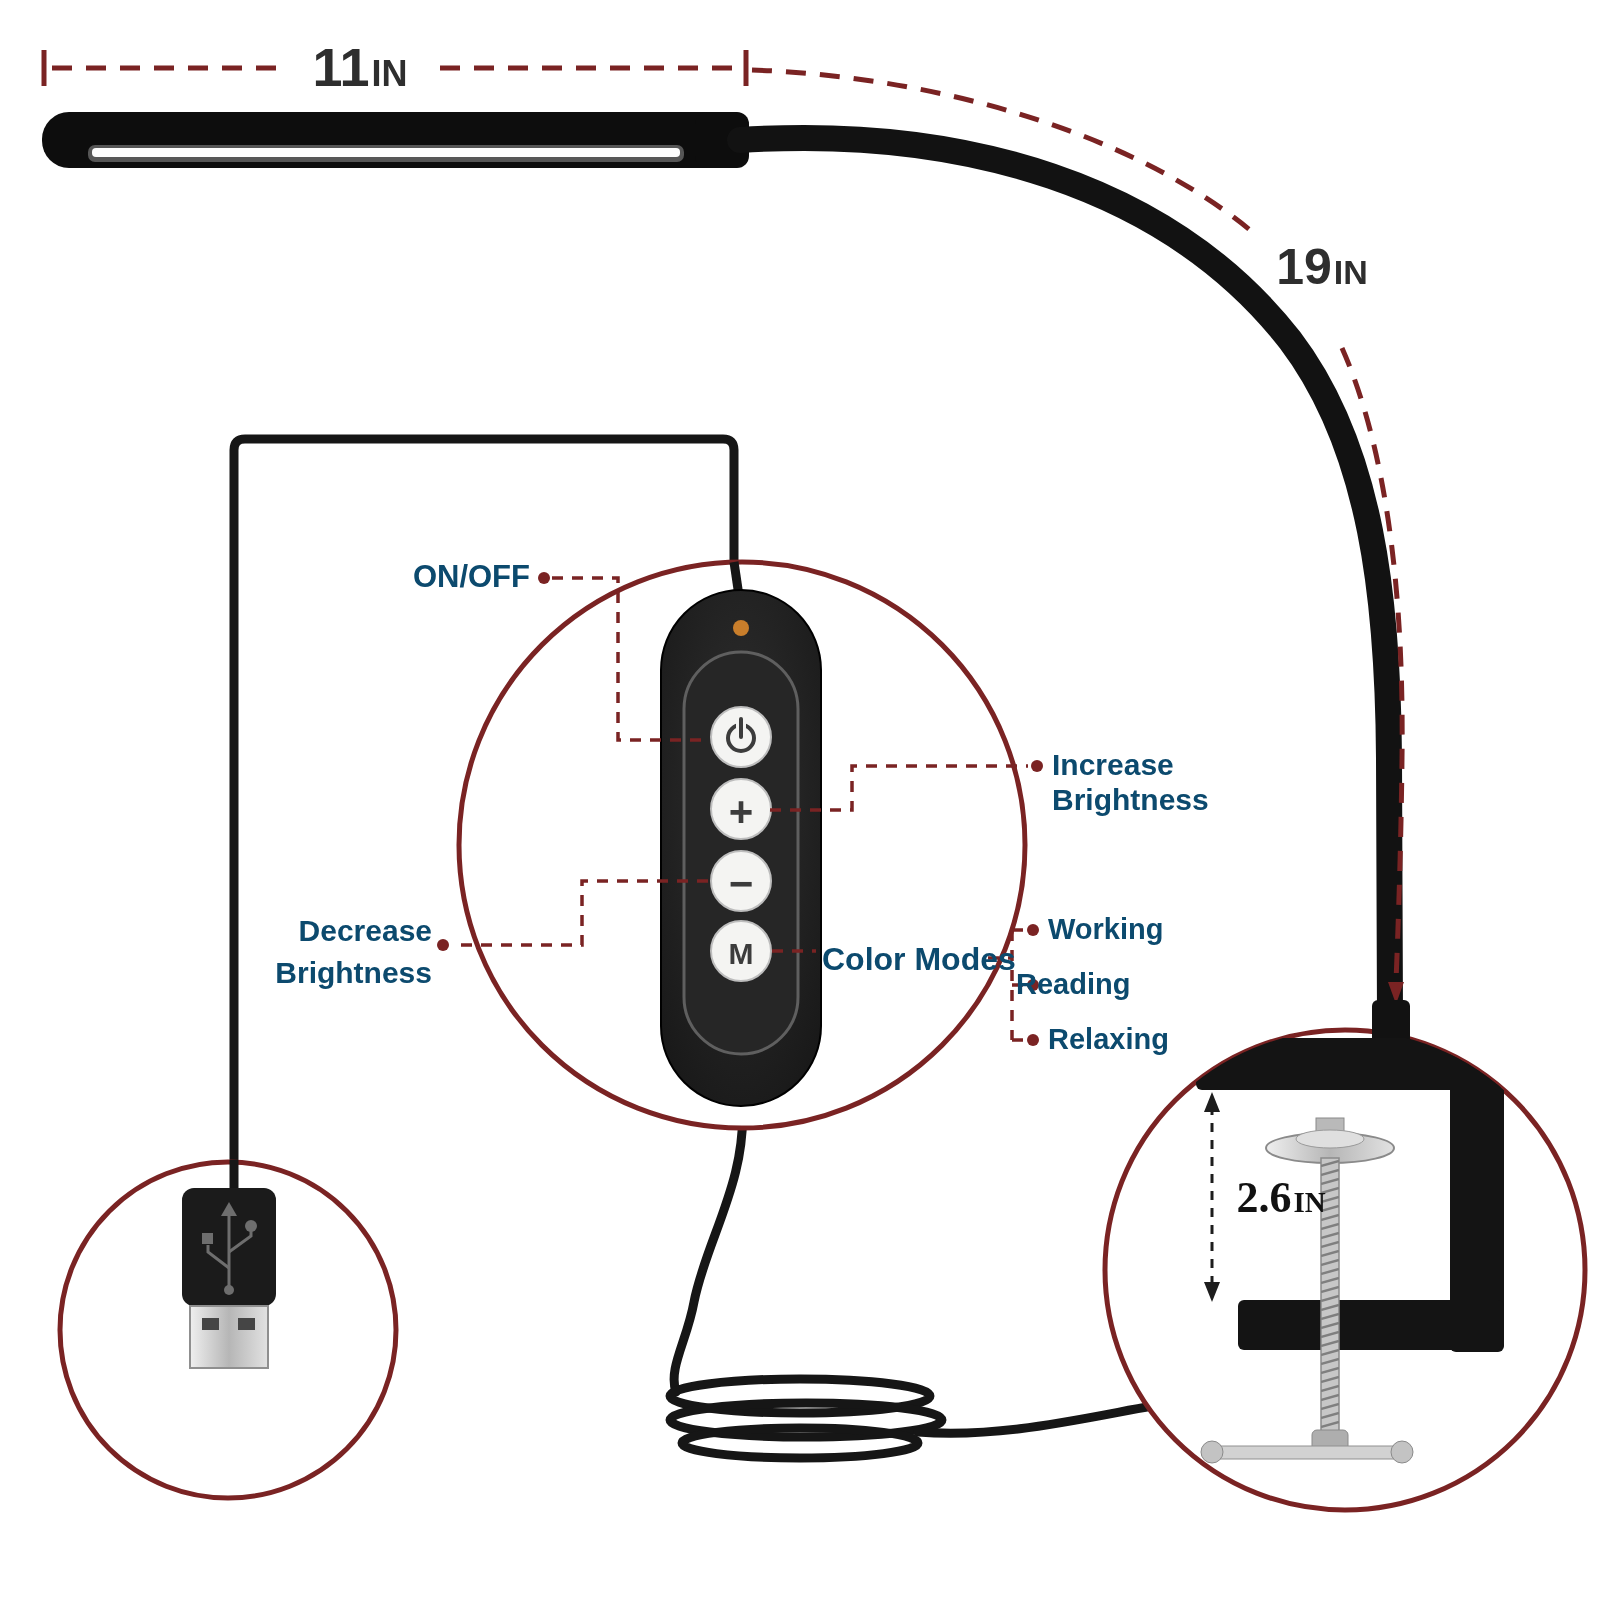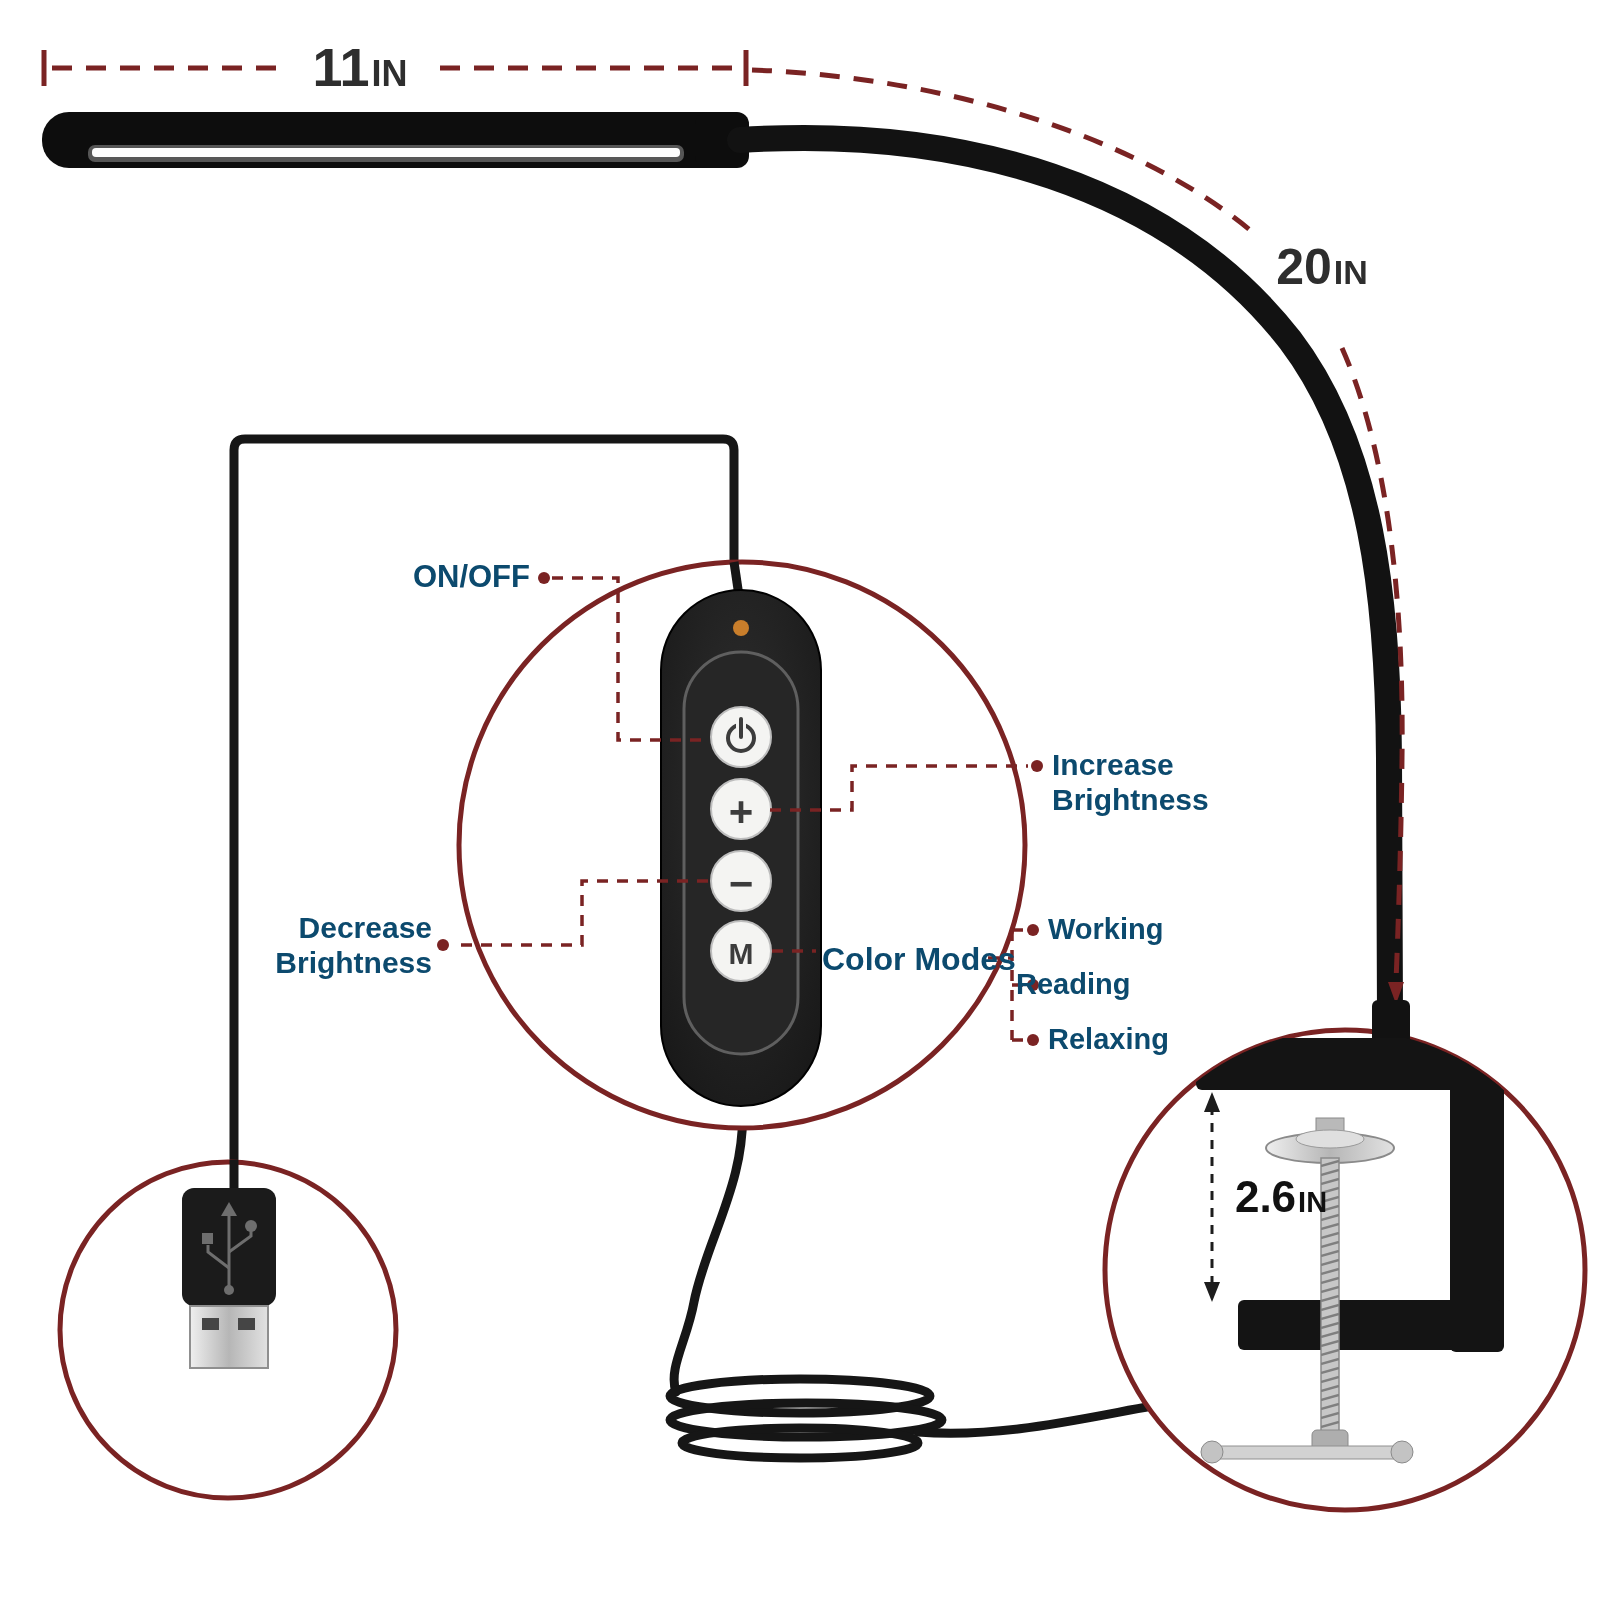--- a/index.html
+++ b/index.html
@@ -10,29 +10,29 @@
   .lbl.right{text-align:right;}
   .lbl.center{text-align:center;}
   .dim{position:absolute;display:flex;align-items:baseline;justify-content:center;gap:2px;color:#2e2e2e;}
   .dim .val{font-weight:700;}
   .dim .unit{font-weight:700;}
   #dim-head .val{font-size:54px;} #dim-head .unit{font-size:36px;}
   #dim-neck .val{font-size:50px;} #dim-neck .unit{font-size:34px;}
   #dim-clamp{color:#111;} #dim-clamp .val{font-size:44px;} #dim-clamp .unit{font-size:29px;}
   #label-onoff{left:330px;top:559px;width:200px;font-size:31px;}
   #label-increase{left:1052px;top:747px;font-size:30px;line-height:35px;}
-  #label-decrease{left:222px;top:910px;width:210px;font-size:30px;line-height:35px;}
+  #label-decrease{left:222px;top:910px;width:210px;font-size:30px;line-height:42px;}
   #label-colormodes{left:822px;top:941px;font-size:32px;}
   #label-mode-0{left:1048px;top:913px;font-size:29px;}
   #label-mode-1{left:992px;top:968px;font-size:29px;margin-left:24px;}
   #label-mode-2{left:1048px;top:1023px;font-size:29px;}
   #label-usb{left:70px;top:1372px;width:320px;font-size:38px;}
   #dim-head{left:250px;top:36px;width:220px;}
   #dim-neck{left:1222px;top:238px;width:200px;}
-  #dim-clamp{left:1176px;top:1172px;width:210px;}
+  #dim-clamp{left:1176px;top:1172px;width:210px;font-family:Liberation Serif, serif;}
 </style>
 </head>
 <body>
 
 <div class="canvas">
 
 <svg width="1600" height="1600" viewBox="0 0 1600 1600">
   <defs>
     <linearGradient id="metal" x1="0" y1="0" x2="1" y2="0">
       <stop offset="0" stop-color="#efefef"></stop>
@@ -164,21 +164,21 @@
     <circle cx="1033" cy="1040" r="6"></circle>
   </g>
 </svg>
 
 <div class="dim" id="dim-head">
   <span class="val">11</span>
   <span class="unit">IN</span>
 </div>
 
 <div class="dim" id="dim-neck">
-  <span class="val">20</span>
+  <span class="val">19</span>
   <span class="unit">IN</span>
 </div>
 
 <div class="dim" id="dim-clamp">
   <span class="val">2.6</span>
   <span class="unit">IN</span>
 </div>
 
 <div class="lbl right" id="label-onoff">ON/OFF</div>
 <div class="lbl" id="label-increase">Increase

